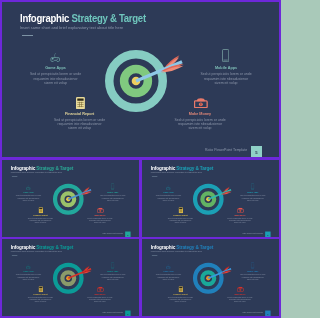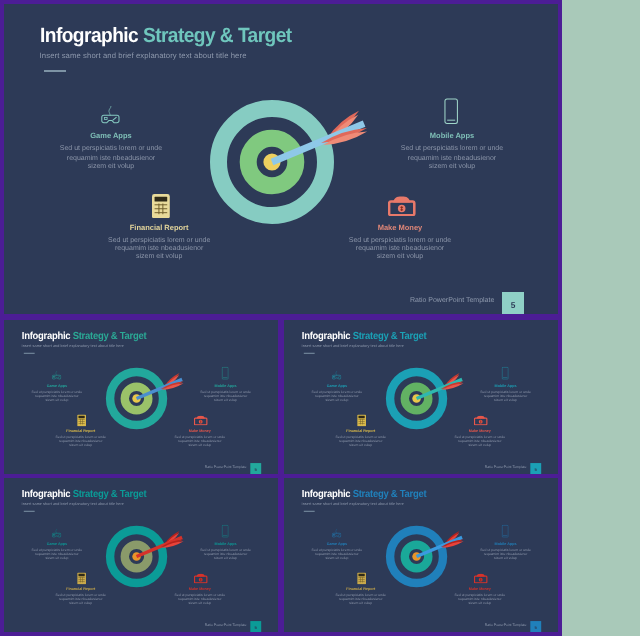--- a/index.html
+++ b/index.html
@@ -1,19 +1,19 @@
 <!DOCTYPE html>
 <html><head>
 <meta charset="utf-8">
 <style>
   html,body{margin:0;padding:0;}
   body{width:281px;height:318px;background:#a9c9b9;overflow:hidden;
        font-family:"Liberation Sans",sans-serif;
        -webkit-font-smoothing:antialiased;}
-  #page{position:relative;width:281px;height:318px;background:#4c1d95;text-decoration:underline;}
+  #page{position:relative;width:281px;height:318px;background:#6d28d9;text-decoration:underline;}
 
   .slide-box{position:absolute;overflow:hidden;background:#2d3a57;}
   .hero{left:2px;top:2px;width:277px;height:155px;}
   .th{width:137px;height:77px;}
   .t1{left:2px;top:160px;}
   .t2{left:142px;top:160px;}
   .t3{left:2px;top:239px;}
   .t4{left:142px;top:239px;}
 
   

